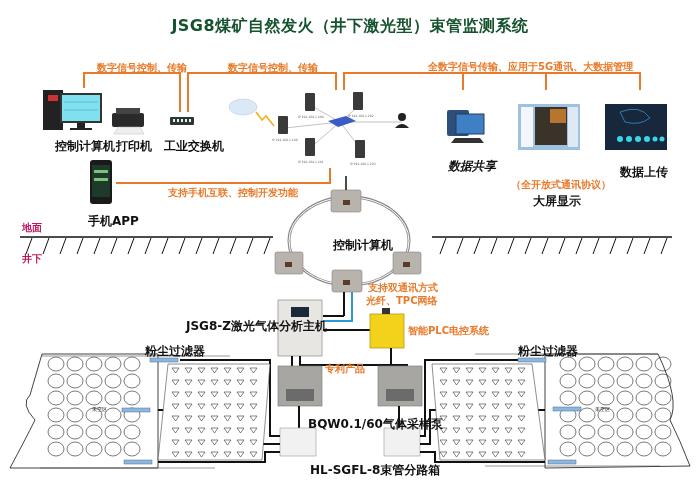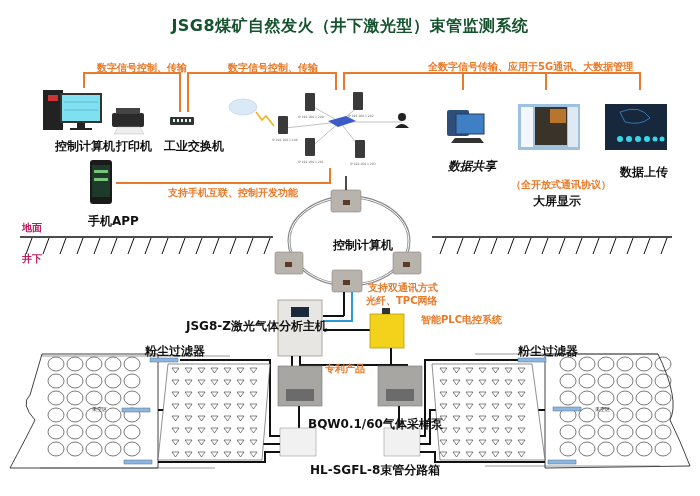--- a/index.html
+++ b/index.html
@@ -440,20 +440,20 @@
 <div class="abs olabel" style="left:511px;top:178px;">（全开放式通讯协议）</div>
 
 <div class="abs big" style="left:22px;top:221px;">地面</div>
 <div class="abs big" style="left:22px;top:252px;">井下</div>
 
 <div class="abs blabel" style="left:333px;top:237px;">控制计算机</div>
 <div class="abs olabel" style="left:368px;top:281px;">支持双通讯方式</div>
 <div class="abs olabel" style="left:366px;top:294px;">光纤、TPC网络</div>
 
 <div class="abs blabel" style="left:186px;top:318px;">JSG8-Z激光气体分析主机</div>
-<div class="abs olabel" style="left:408px;top:313px;margin-left:13px;">智能PLC电控系统</div>
+<div class="abs olabel" style="left:408px;top:324px;">智能PLC电控系统</div>
 <div class="abs olabel" style="left:325px;top:362px;">专利产品</div>
 <div class="abs blabel" style="left:308px;top:416px;">BQW0.1/60气体采样泵</div>
 <div class="abs blabel" style="left:310px;top:462px;">HL-SGFL-8束管分路箱</div>
 <div class="abs blabel" style="left:145px;top:343px;">粉尘过滤器</div>
 <div class="abs blabel" style="left:518px;top:343px;">粉尘过滤器</div>
 <div class="abs" style="left:92px;top:406px;font-size:5px;color:#222;">采空区</div>
 <div class="abs" style="left:595px;top:406px;font-size:5px;color:#222;">采空区</div>
 
 </body></html>

